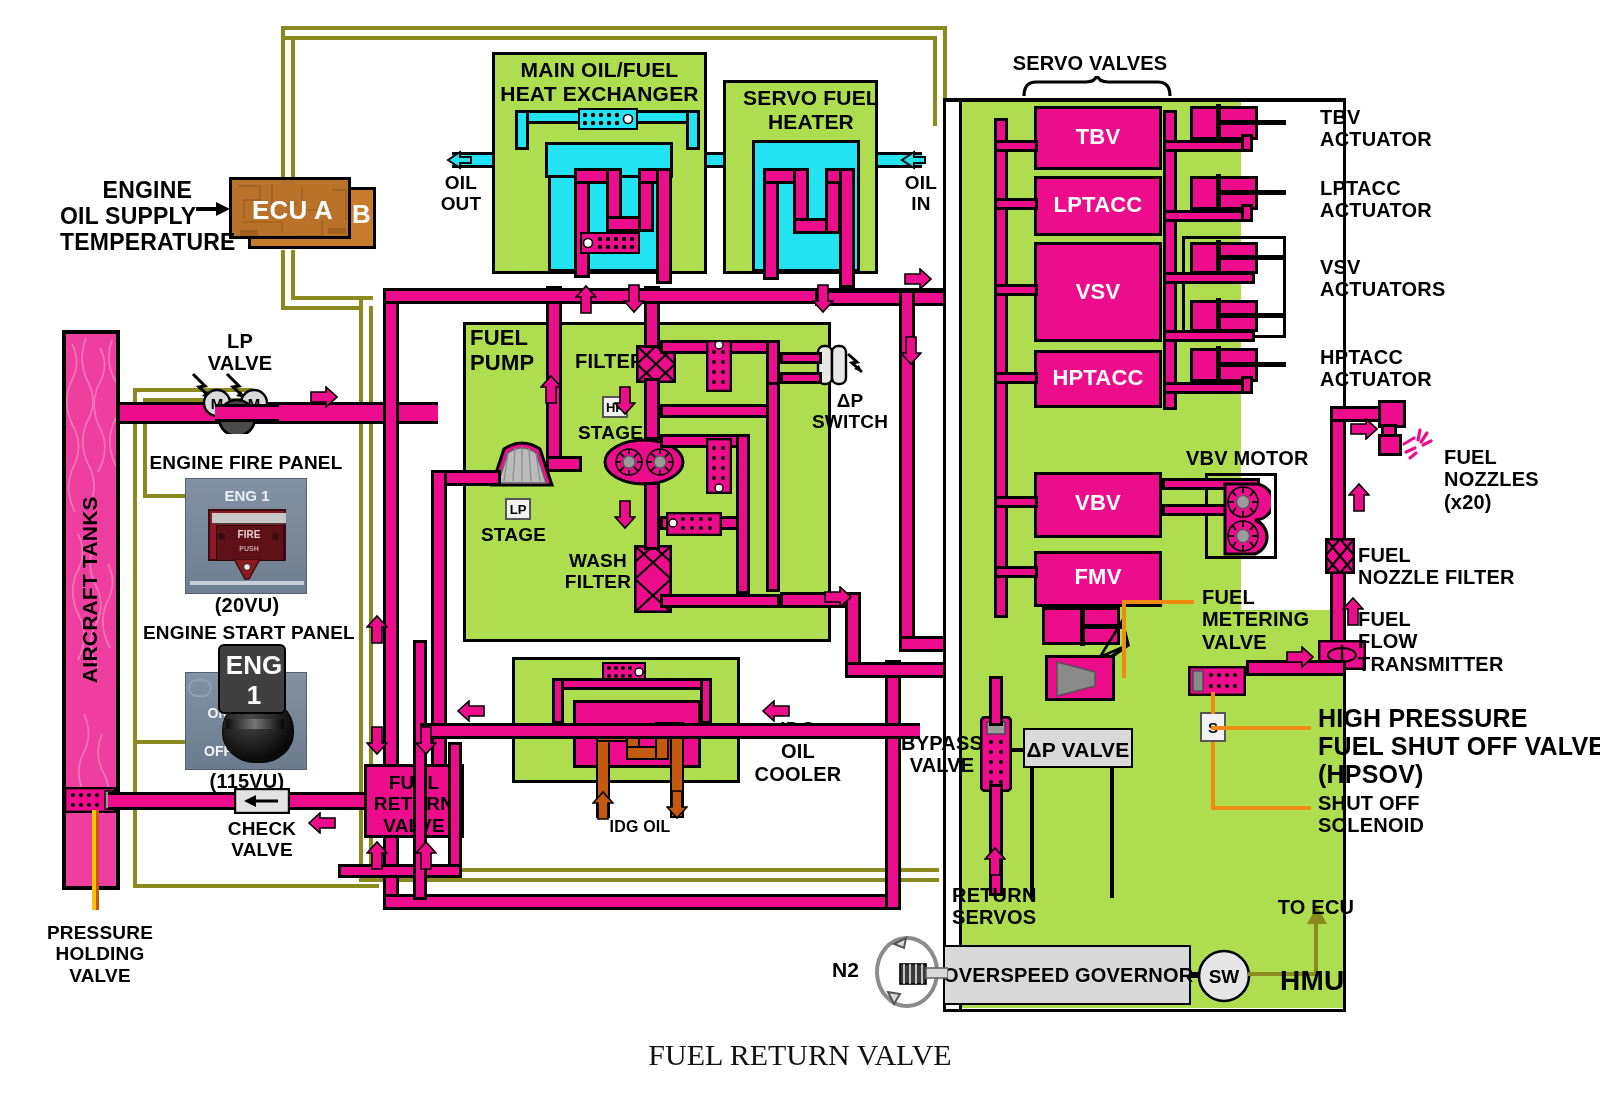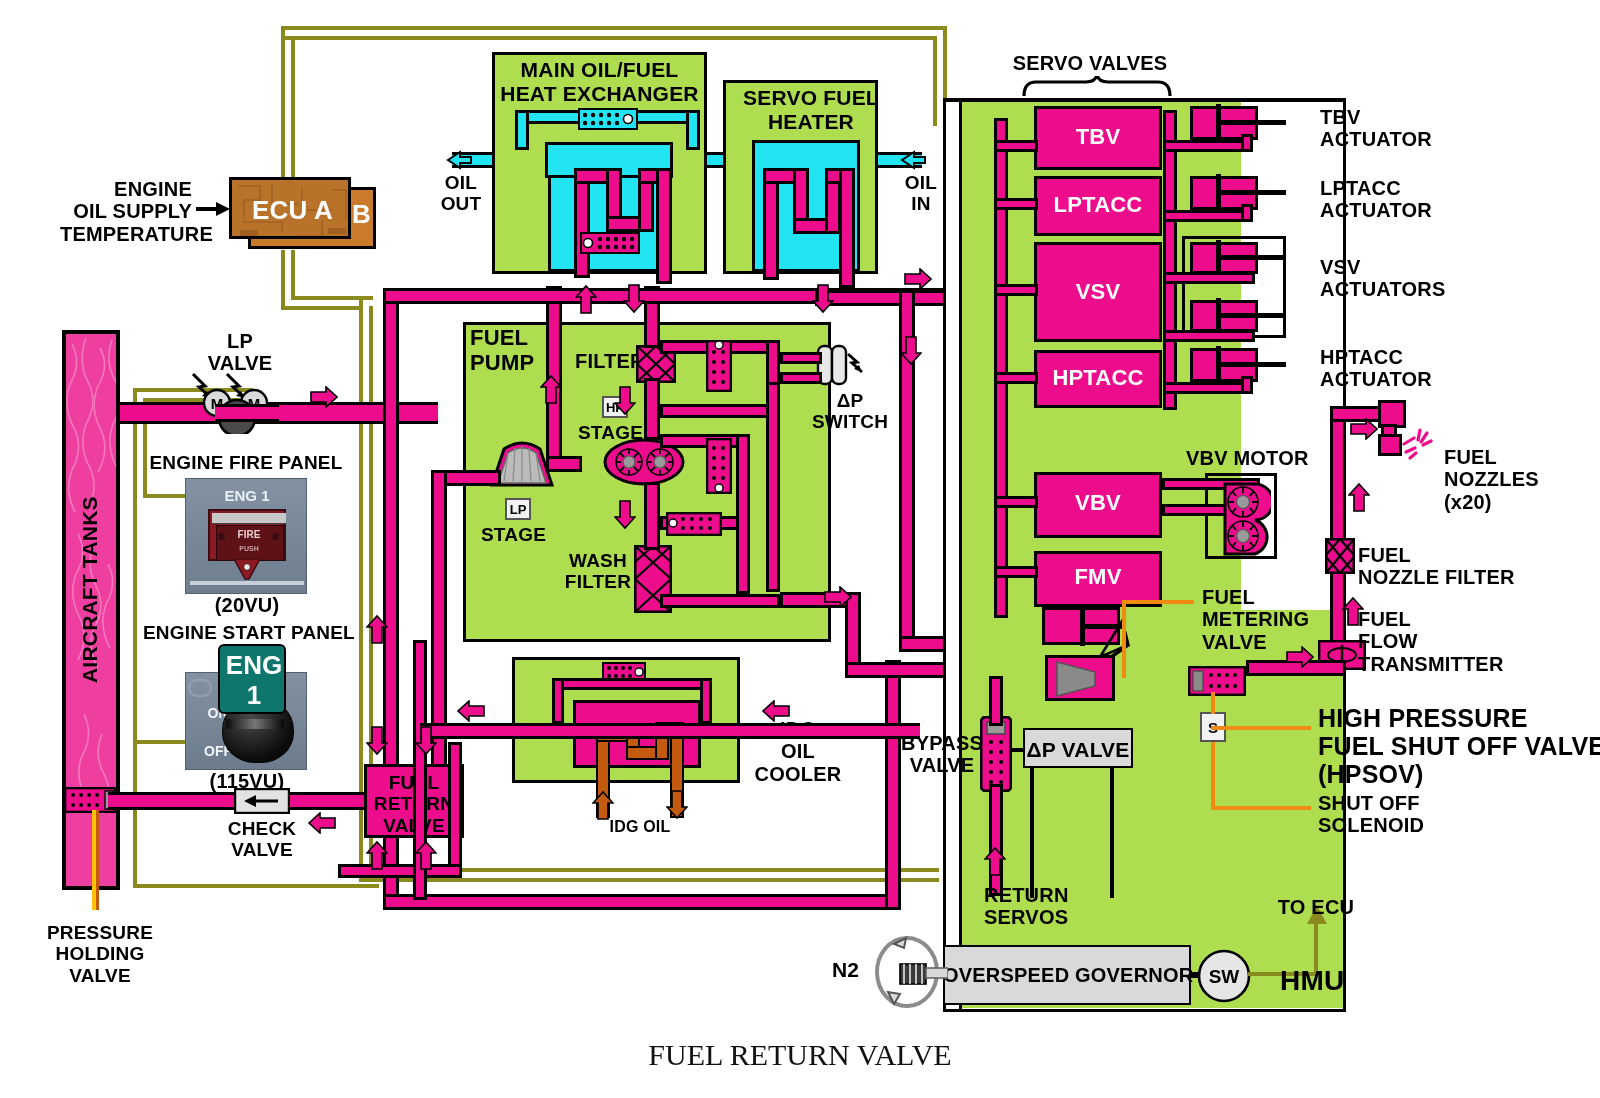--- a/index.html
+++ b/index.html
@@ -353,21 +353,21 @@
           <path d="M100,10 h14 v30"></path>
       </g>
       <g fill="#8A5018">
           <rect x="8" y="50" width="18" height="6"></rect>
           <rect x="96" y="48" width="18" height="6"></rect>
         </g>
     </svg>
   </div>
   <div class="lbl" style="left:252px;top:196px;font-size:26px;color:#fff;">ECU A</div>
   <div class="lbl" style="left:352px;top:200px;font-size:26px;color:#fff;">B</div>
-  <div class="lbl rt" style="left:60px;top:178px;width:132px;font-size:20px;">ENGINE
+  <div class="lbl rt" style="left:60px;top:178px;width:132px;font-size:23px;">ENGINE
 OIL SUPPLY
 TEMPERATURE</div>
   <svg style="position:absolute;left:196px;top:200px;" width="36" height="18">
     <line x1="0" y1="9" x2="24" y2="9" stroke="#000" stroke-width="4"></line>
     <polygon points="34,9 20,2 20,16" fill="#000"></polygon>
   </svg>
 
   <div class="lbl ctr" style="left:190px;top:330px;width:100px;font-size:20px;">LP
 VALVE</div>
   <svg style="position:absolute;left:185px;top:368px;" width="110" height="66">
@@ -405,21 +405,21 @@
 
   <div class="lbl ctr" style="left:143px;top:622px;width:206px;font-size:19px;">ENGINE START PANEL</div>
   <div class="box" style="left:185px;top:672px;width:122px;height:98px;background:#7A8A9B;border:1px solid #54606E;">
     <div style="position:absolute;left:0;top:0;width:100%;height:100%;background:linear-gradient(180deg,#8292A3 0%,#6C7C8D 100%);"></div>
     <div style="position:absolute;left:2px;top:6px;width:20px;height:14px;border:2px solid #93A2B2;border-radius:10px;"></div>
     <div class="ftxt" style="left:12px;top:32px;width:40px;font-size:14px;color:#F1F5F9;">ON</div>
     <div class="ftxt" style="left:10px;top:70px;width:44px;font-size:14px;color:#F1F5F9;">OFF</div>
     <div style="position:absolute;left:36px;top:24px;width:70px;height:64px;border-radius:50% 50% 46% 46%;background:radial-gradient(circle at 40% 30%,#4a4a4a,#0b0b0b 70%);border:1px solid #000;"></div>
     <div style="position:absolute;left:40px;top:46px;width:58px;height:10px;background:linear-gradient(90deg,#000,#8d8d8d,#000);opacity:.7;"></div>
   </div>
-  <div class="box" style="left:218px;top:644px;width:68px;height:70px;background:#0f766e;border:2px solid #000;border-radius:6px;">
+  <div class="box" style="left:218px;top:644px;width:68px;height:70px;background:#404040;border:2px solid #000;border-radius:6px;">
     <div class="ftxt" style="left:0;top:4px;width:68px;font-size:26px;color:#fff;">ENG</div>
     <div class="ftxt" style="left:0;top:34px;width:68px;font-size:26px;color:#fff;">1</div>
   </div>
   <div class="lbl ctr" style="left:186px;top:770px;width:122px;font-size:20px;">(115VU)</div>
 
   <div class="pipeh" style="left:108px;top:792px;width:260px;height:18px;"></div>
   <svg style="position:absolute;left:234px;top:788px;" width="56" height="26">
     <rect x="1" y="1" width="54" height="24" fill="#E2E2E2" stroke="#000" stroke-width="2.4"></rect>
     <line x1="44" y1="13" x2="14" y2="13" stroke="#000" stroke-width="3"></line>
     <polygon points="10,13 22,7 22,19" fill="#000"></polygon>
@@ -632,21 +632,21 @@
   <div class="orng" style="left:1211px;top:692px;width:4px;height:22px;background:#F08A10;"></div>
   <div class="orng" style="left:1211px;top:726px;width:100px;height:4px;background:#F08A10;"></div>
   <div class="orng" style="left:1211px;top:742px;width:4px;height:68px;background:#F08A10;"></div>
   <div class="orng" style="left:1211px;top:806px;width:100px;height:4px;background:#F08A10;"></div>
   <div class="lbl" style="left:1318px;top:704px;font-size:25px;">HIGH PRESSURE
 FUEL SHUT OFF VALVE
 (HPSOV)</div>
   <div class="lbl" style="left:1318px;top:792px;font-size:20px;">SHUT OFF
 SOLENOID</div>
 
-  <div class="lbl" style="left:952px;top:884px;font-size:20px;margin-left:32px;">RETURN
+  <div class="lbl" style="left:952px;top:884px;font-size:20px;">RETURN
 SERVOS</div>
 
   <div class="box gry" style="left:943px;top:945px;width:248px;height:60px;"></div>
   <div class="lbl ctr" style="left:943px;top:964px;width:248px;font-size:20px;">OVERSPEED GOVERNOR</div>
   <svg style="position:absolute;left:872px;top:930px;" width="76" height="86">
     <path d="M34,8 a30,34 0 1 0 2,68 a30,34 0 1 0 -2,-68" fill="none" stroke="#8C8C8C" stroke-width="4"></path>
     <path d="M22,14 l12,-6 l-2,10 Z" fill="#DADADA" stroke="#555" stroke-width="2"></path>
     <path d="M22,74 l-6,-12 l12,2 Z" fill="#DADADA" stroke="#555" stroke-width="2"></path>
     <rect x="28" y="34" width="26" height="20" fill="#3A3A3A" stroke="#000" stroke-width="1.6"></rect>
     <g stroke="#fff" stroke-width="1.4">

